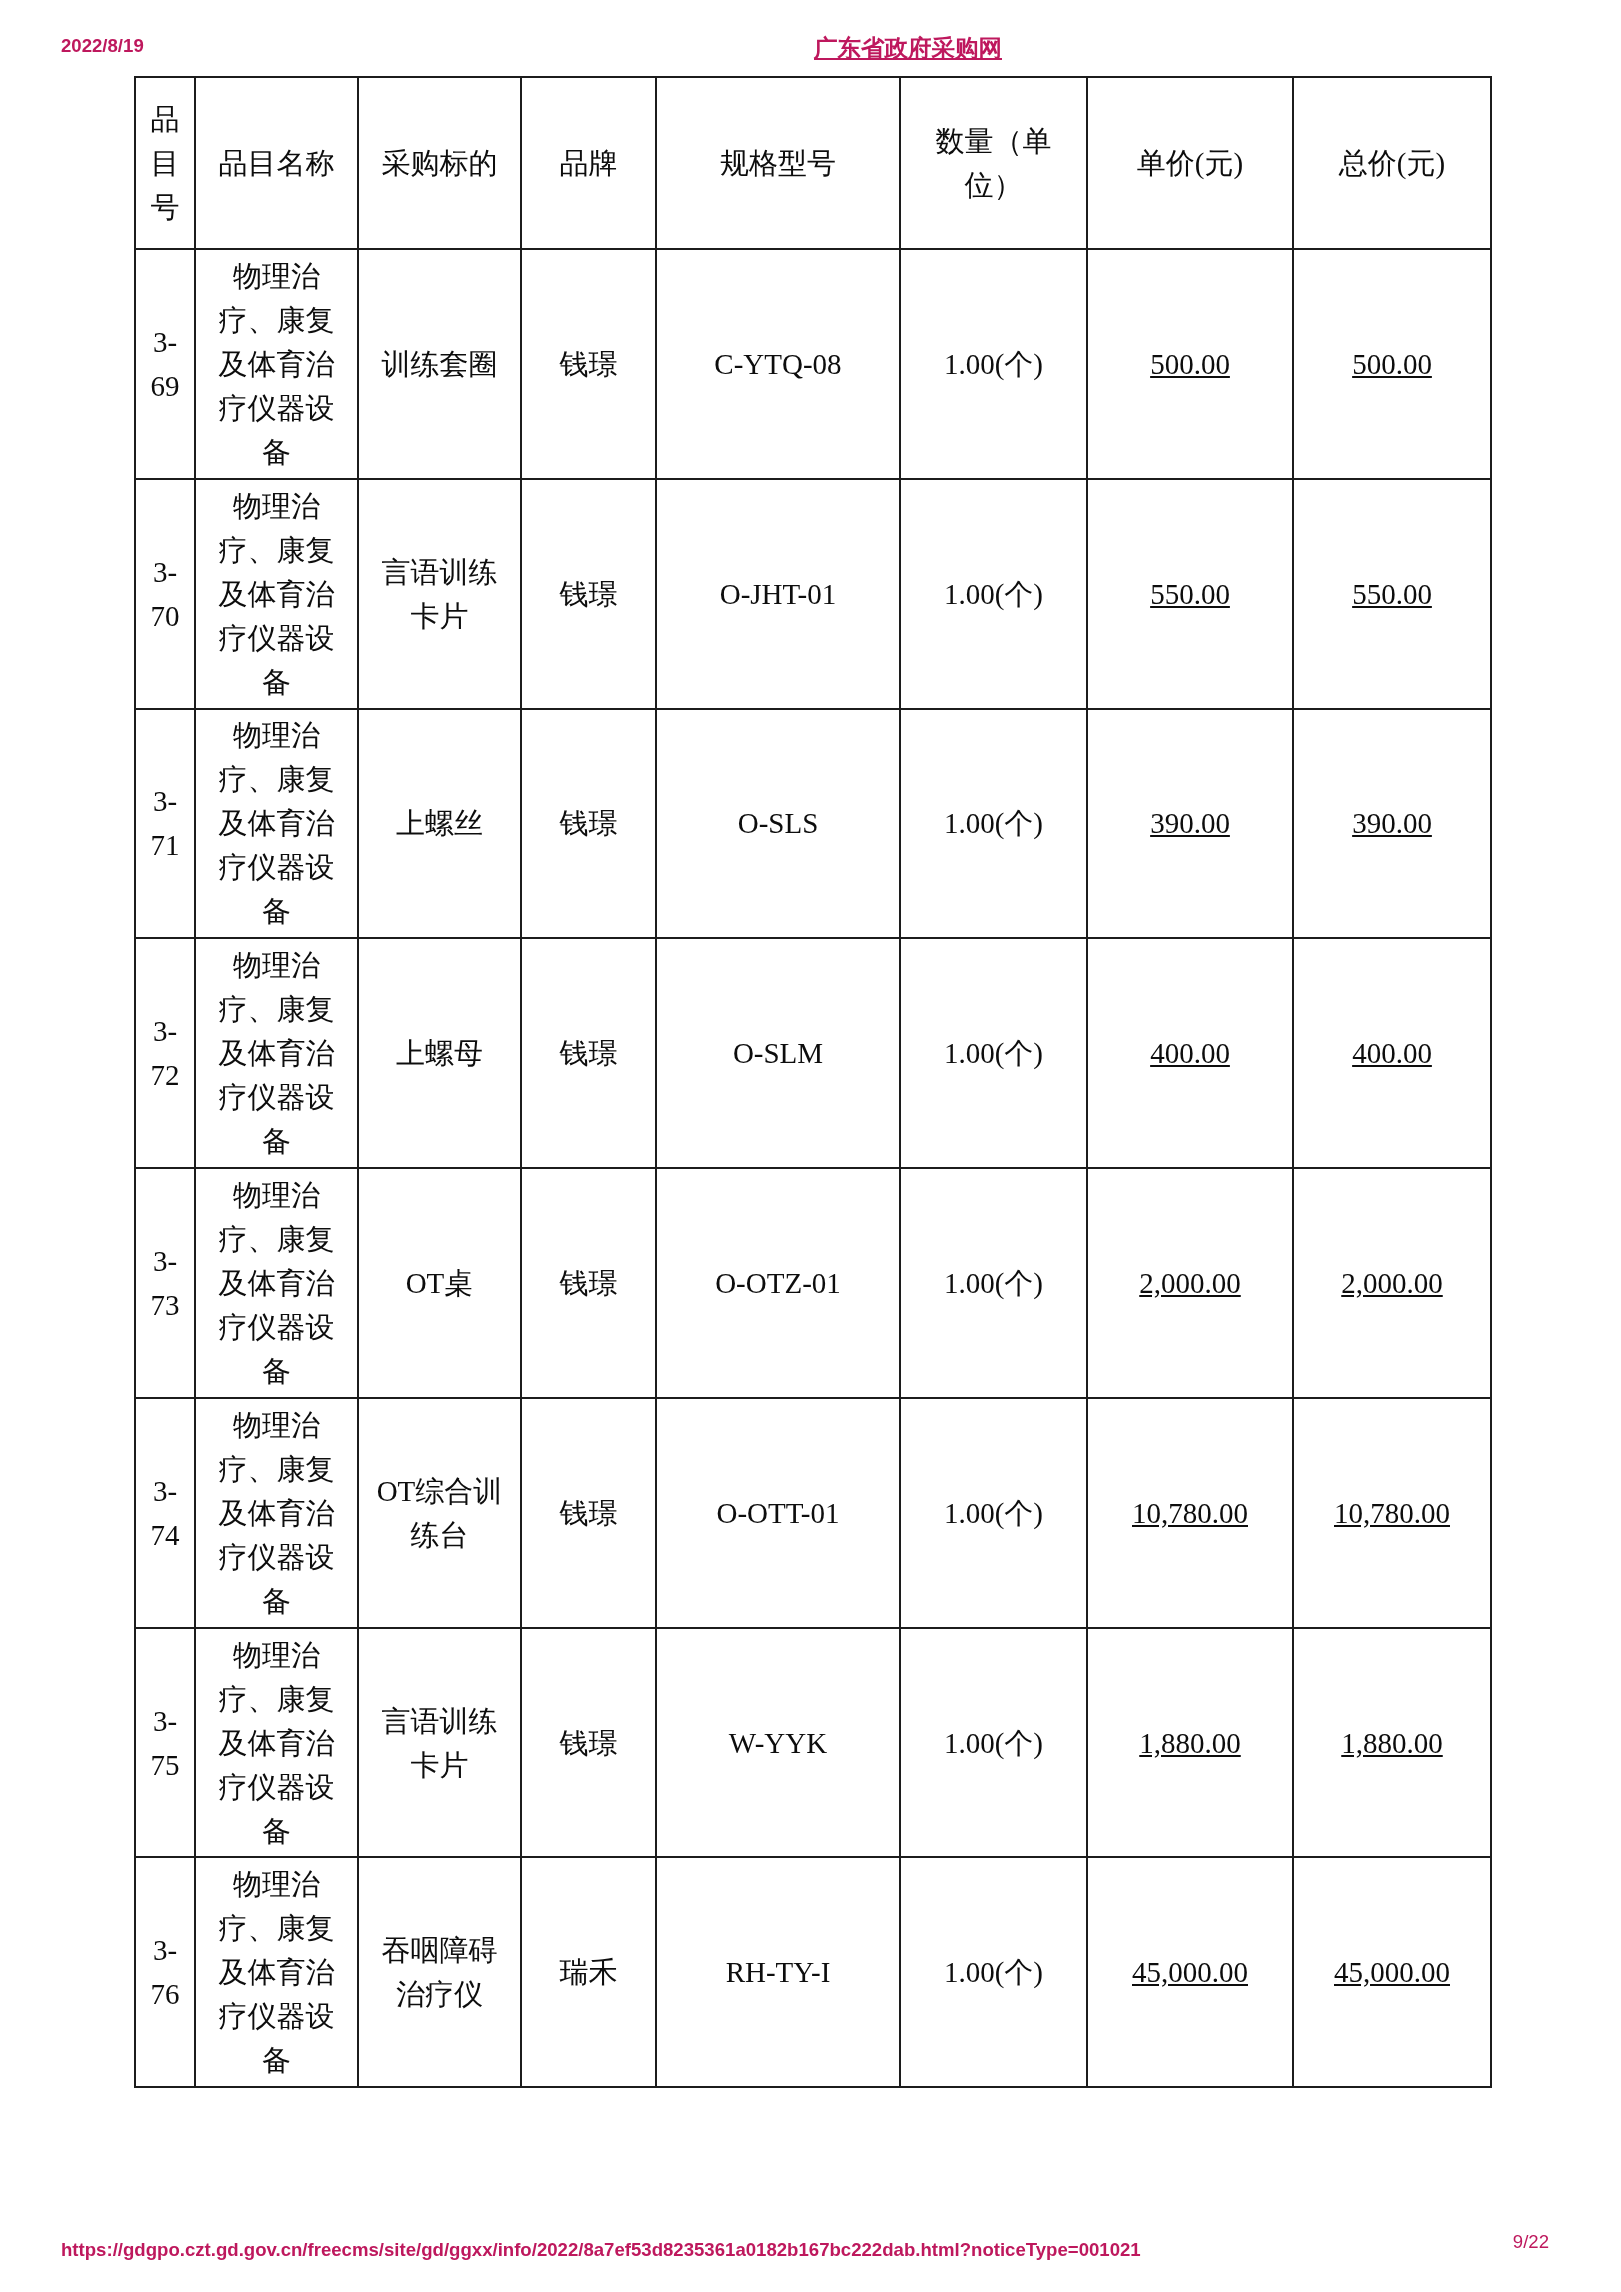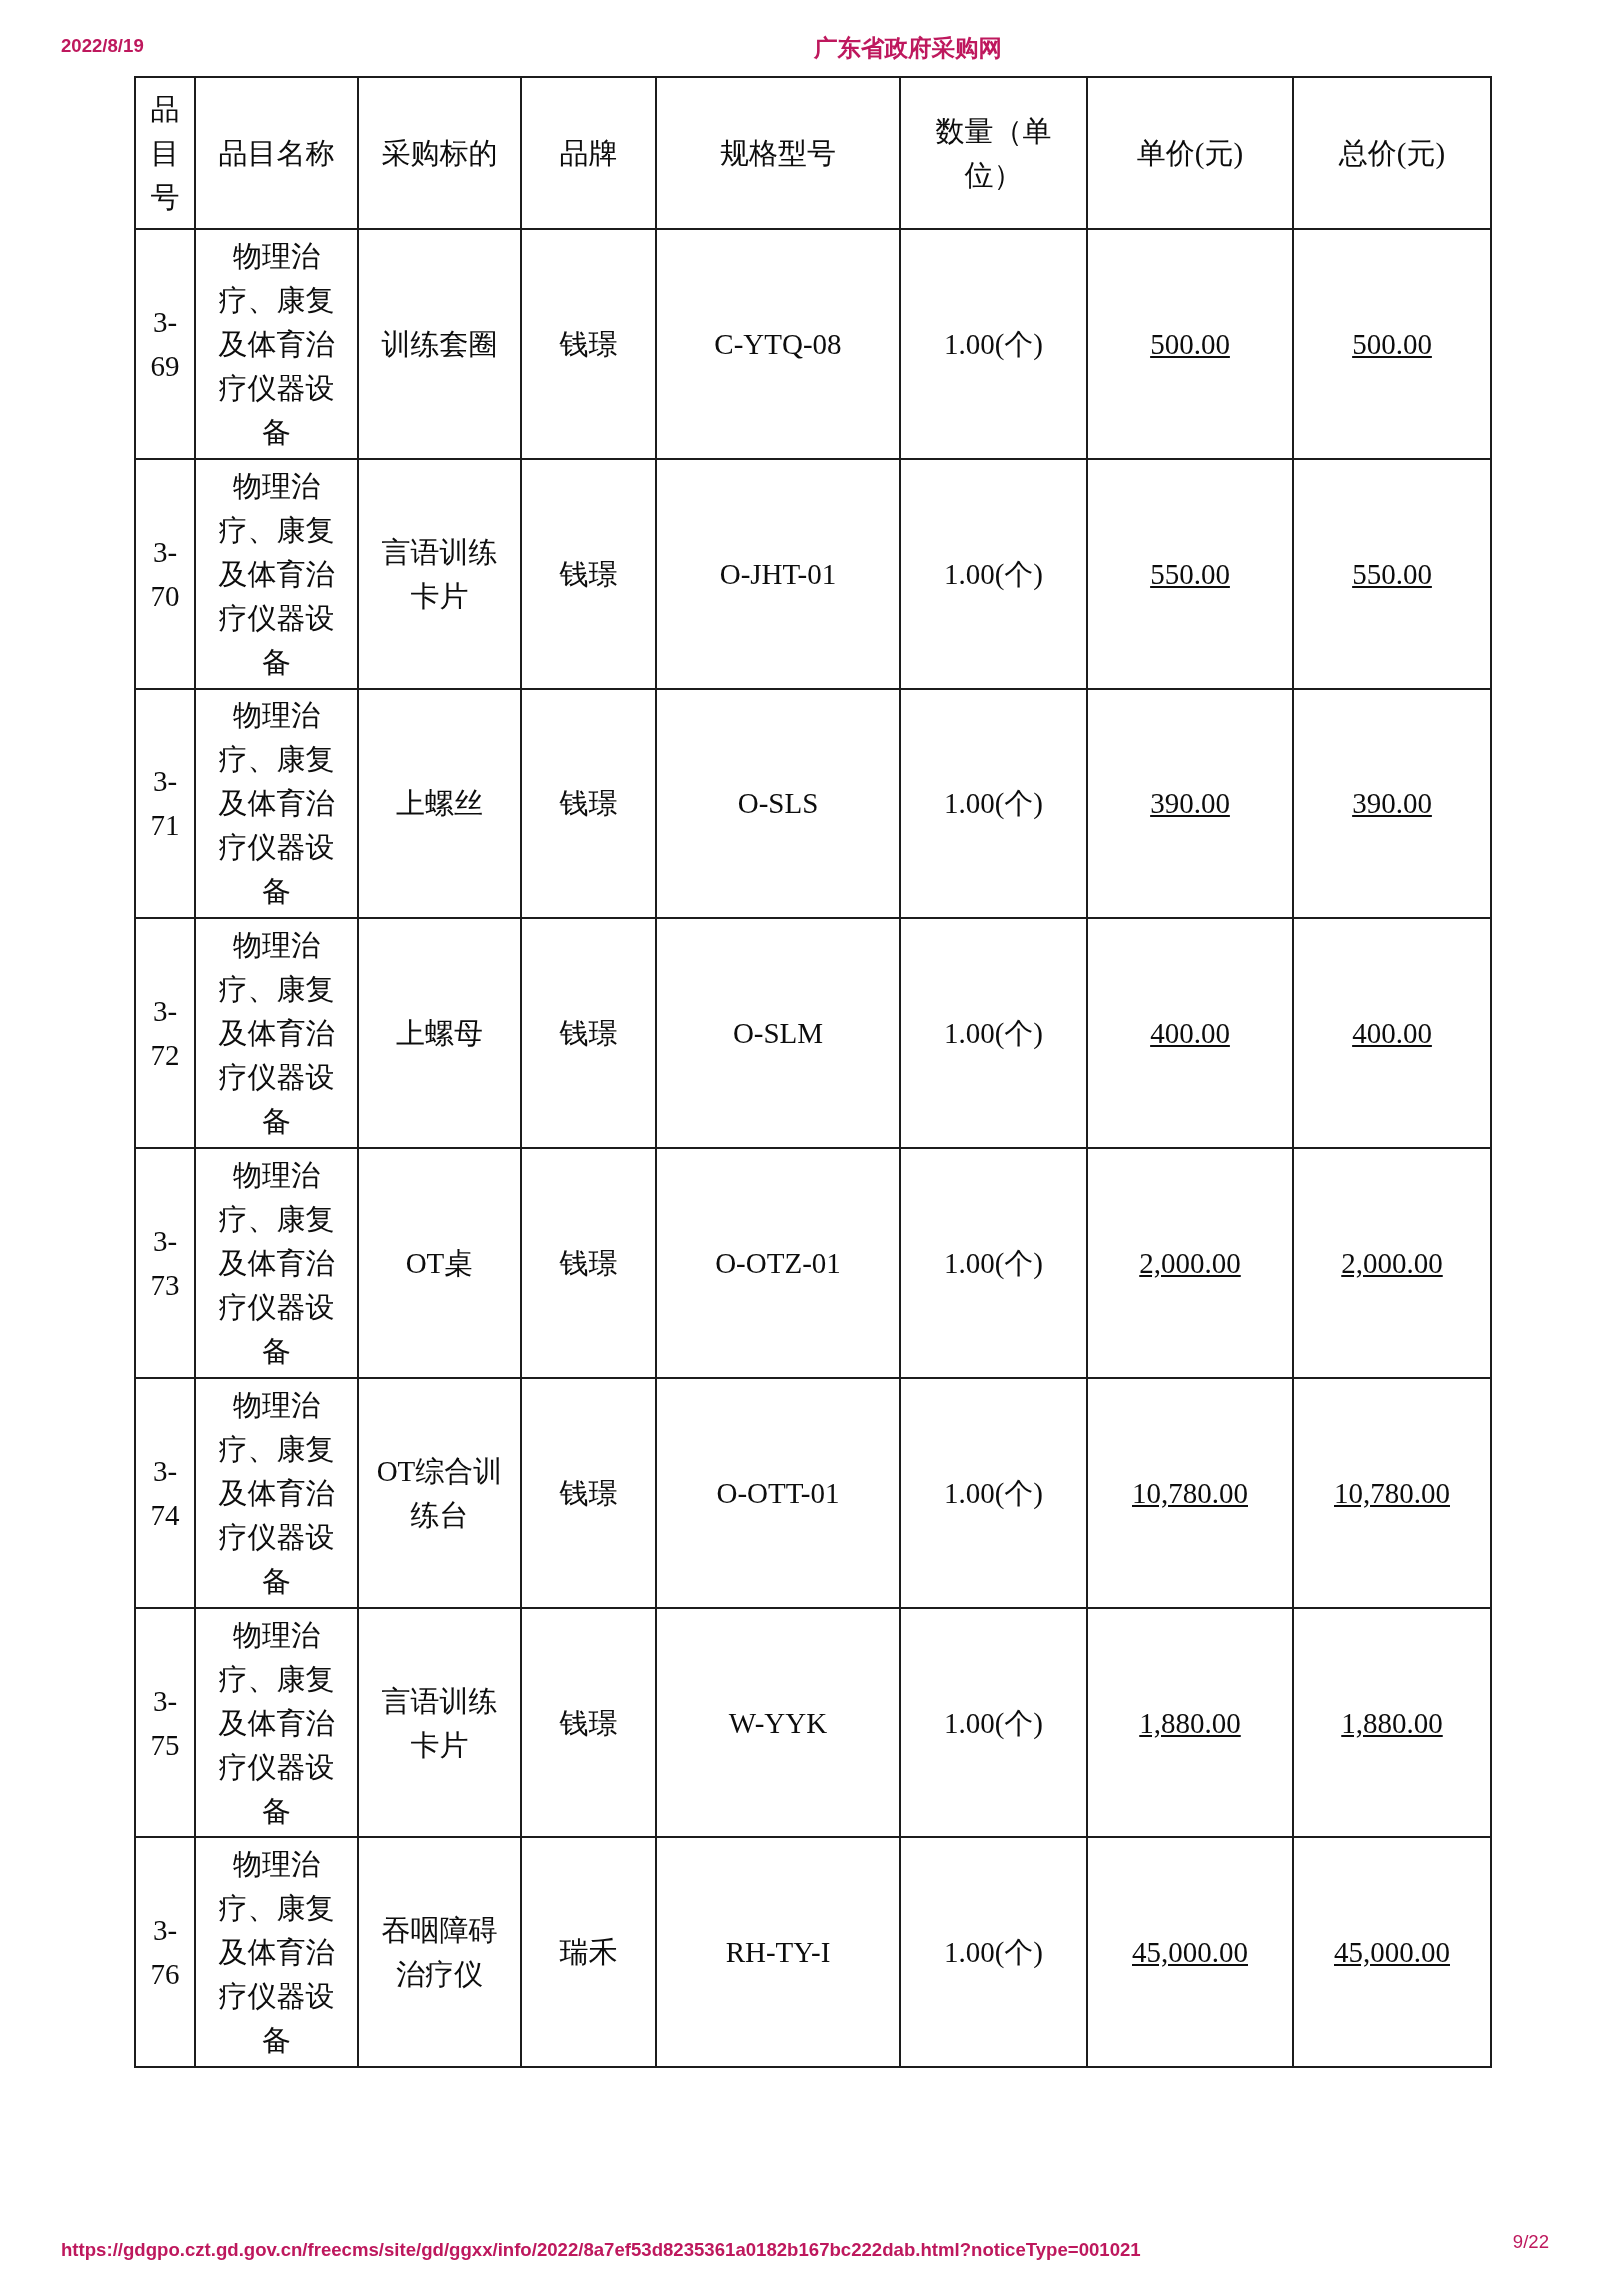--- a/index.html
+++ b/index.html
@@ -7,36 +7,36 @@
     width:1621px;height:2293px;position:relative;
     background:#ffffff;color:#111;
     font-family:"Liberation Serif","DejaVu Serif",serif;
     -webkit-font-smoothing:antialiased;
   }
   .print-meta{
     font-family:"Liberation Sans","DejaVu Sans",sans-serif;
     font-weight:700;color:#be185d;white-space:nowrap;
   }
   .print-date{position:absolute;left:61px;top:35px;font-size:18.6px;}
-  .site-title{position:absolute;left:814px;top:32px;font-size:23.5px;}
+  .site-title{position:absolute;left:814px;top:32px;font-size:23.5px;text-decoration:underline;}
   .footer-url{position:absolute;left:61px;top:2231px;font-size:18.6px;font-weight:600;margin-top:8px;}
   .page-num{position:absolute;right:72px;top:2231px;font-size:18.6px;font-weight:400;}
 
   table.doc{
     position:absolute;left:134px;top:76px;width:1356px;
     border-collapse:collapse;table-layout:fixed;
   }
   table.doc th,table.doc td{
     border:2.9px solid #1c1c1c;
     vertical-align:middle;text-align:center;
     font-size:29px;font-weight:400;line-height:44px;
     padding:3.9px 9.8px;color:#0d0d0d;
     line-break:strict;word-break:normal;overflow:hidden;
   }
-  tr.hdr{height:152px;}
+  tr.hdr{height:172px;}
   tr.row{height:228px;}
   .c-itemno{padding:3.9px 7.8px;}
   .c-qty{padding:3.9px 11.8px;border-radius:16px;}
   .c-price{text-align:right;padding:3.9px 17.6px 3.9px 5.9px;text-decoration:underline;}
 </style>
 </head>
 <body>
 
 <div class="print-meta print-date">2022/8/19</div>
 <div class="print-meta site-title">广东省政府采购网</div>

